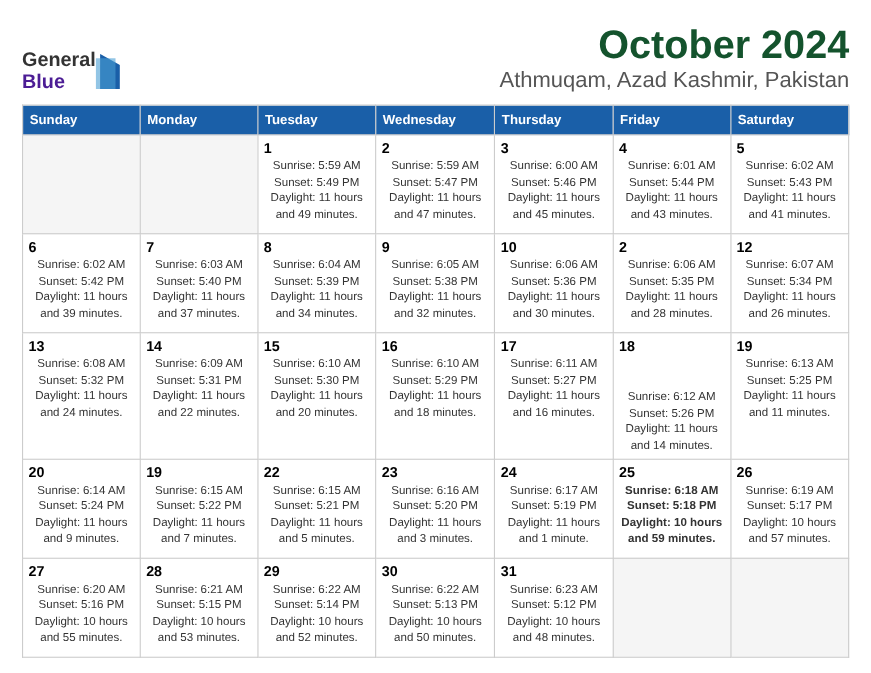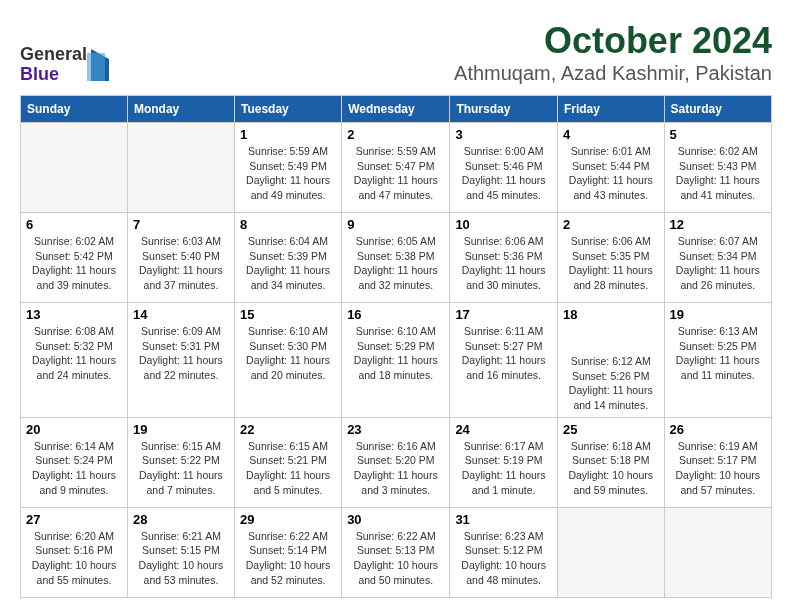--- a/index.html
+++ b/index.html
@@ -262,21 +262,21 @@
 Daylight: 11 hours and 3 minutes.</div>
         </td>
         <td>
           <div class="day-number">24</div>
           <div class="day-info" style="white-space: pre-line;">Sunrise: 6:17 AM
 Sunset: 5:19 PM
 Daylight: 11 hours and 1 minute.</div>
         </td>
         <td>
           <div class="day-number">25</div>
-          <div class="day-info" style="white-space: pre-line;">Sunrise: 6:18 AM
+          <div class="day-info" style="white-space: pre-line; font-weight: bold;">Sunrise: 6:18 AM
 Sunset: 5:18 PM
 Daylight: 10 hours and 59 minutes.</div>
         </td>
         <td>
           <div class="day-number">26</div>
           <div class="day-info" style="white-space: pre-line;">Sunrise: 6:19 AM
 Sunset: 5:17 PM
 Daylight: 10 hours and 57 minutes.</div>
         </td>
       </tr>

